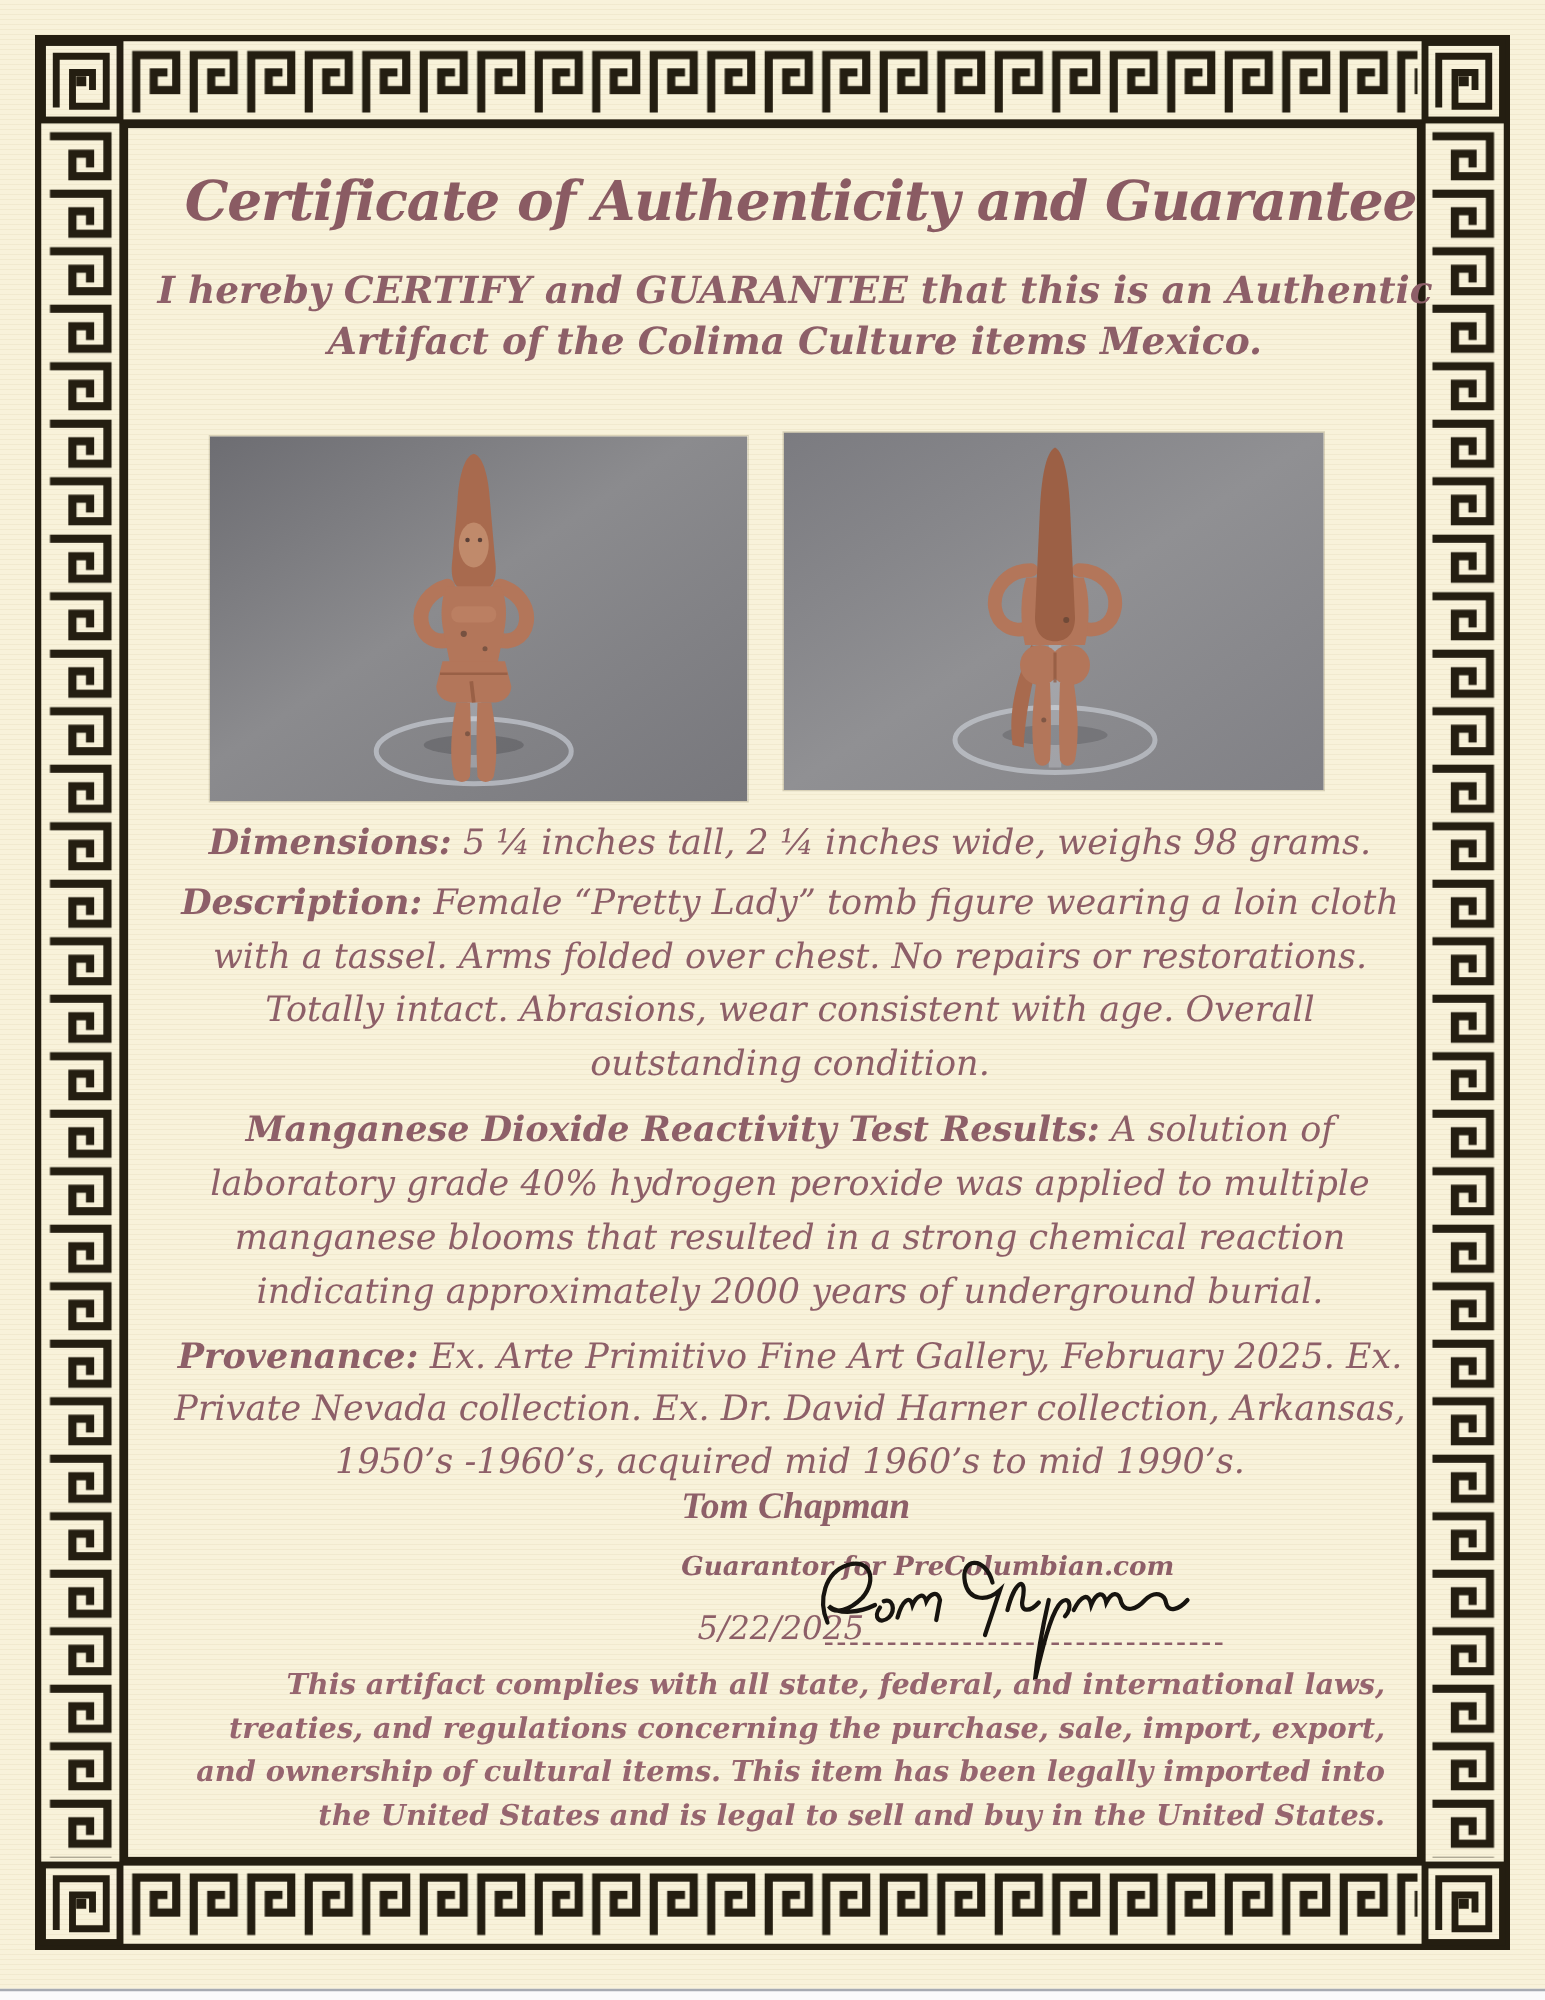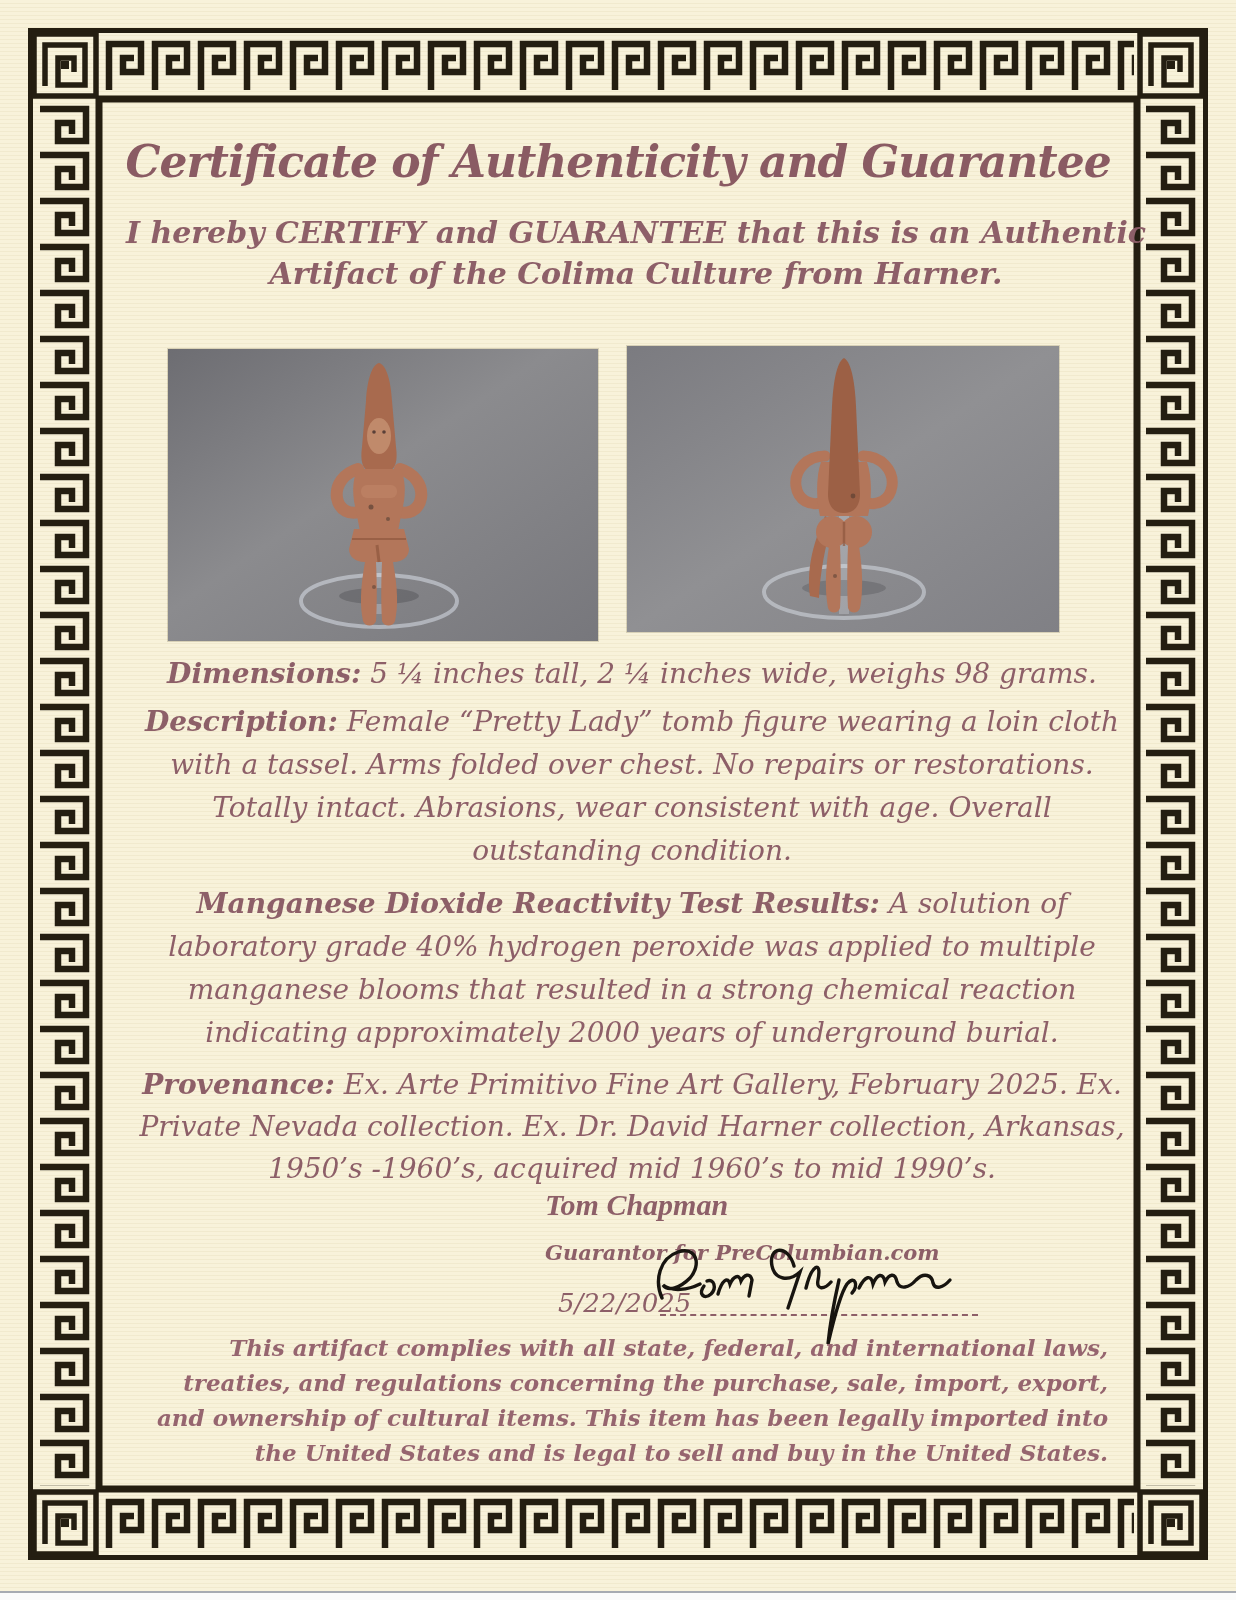--- a/index.html
+++ b/index.html
@@ -8,21 +8,21 @@
     background:#f8f2da; overflow:hidden;
     font-family:"DejaVu Serif", serif; font-style:italic; color:#8d5f68;
   }
   .texture {
     position:absolute; inset:0; pointer-events:none;
     background:repeating-linear-gradient(0deg, rgba(205,190,145,0.16) 0 1px, rgba(255,255,255,0) 1px 4px);
   }
   .border-svg { position:absolute; left:28px; top:28px; }
   .title {
     position:absolute; left:103px; top:136px; width:1030px;
-    text-align:center; font-size:44px; font-weight:bold; letter-spacing:-1px;
+    text-align:right; font-size:44px; font-weight:bold; letter-spacing:-1px;
     color:#8a5b63;
   }
   .statement {
     position:absolute; left:103px; top:212px; width:1030px;
     text-align:center; font-size:30px; font-weight:bold; line-height:41px;
     color:#8d5f68;
     margin-left:18px;
   }
   .photo { position:absolute; box-shadow:0 0 0 1px rgba(120,110,80,0.25); }
   .photo-front { left:168px; top:349px; width:430px; height:292px; }
@@ -101,21 +101,21 @@
       <rect x="6" y="6" width="62" height="62" fill="none" stroke="#241e11" stroke-width="5.5"></rect>
       <path d="M17,58 V17 H57 V57 H30 V30 H46 V44" fill="none" stroke="#241e11" stroke-width="5.5"></path>
       <rect x="33" y="33" width="8" height="8" fill="#241e11"></rect>
     </g>
   </svg>
 
   <div class="title">Certificate of Authenticity and Guarantee</div>
 
   <div class="statement">
     <div>I hereby CERTIFY and GUARANTEE that this is an Authentic</div>
-    <div>Artifact of the Colima Culture from Harner.</div>
+    <div>Artifact of the Colima Culture items Mexico.</div>
   </div>
 
   <svg class="photo photo-front" viewBox="0 0 430 292">
     <defs>
       <linearGradient id="pbg1" x1="0" y1="0" x2="1" y2="1">
         <stop offset="0" stop-color="#6d6d72"></stop>
         <stop offset="0.45" stop-color="#8b8b8e"></stop>
         <stop offset="1" stop-color="#77777c"></stop>
       </linearGradient>
     </defs>

